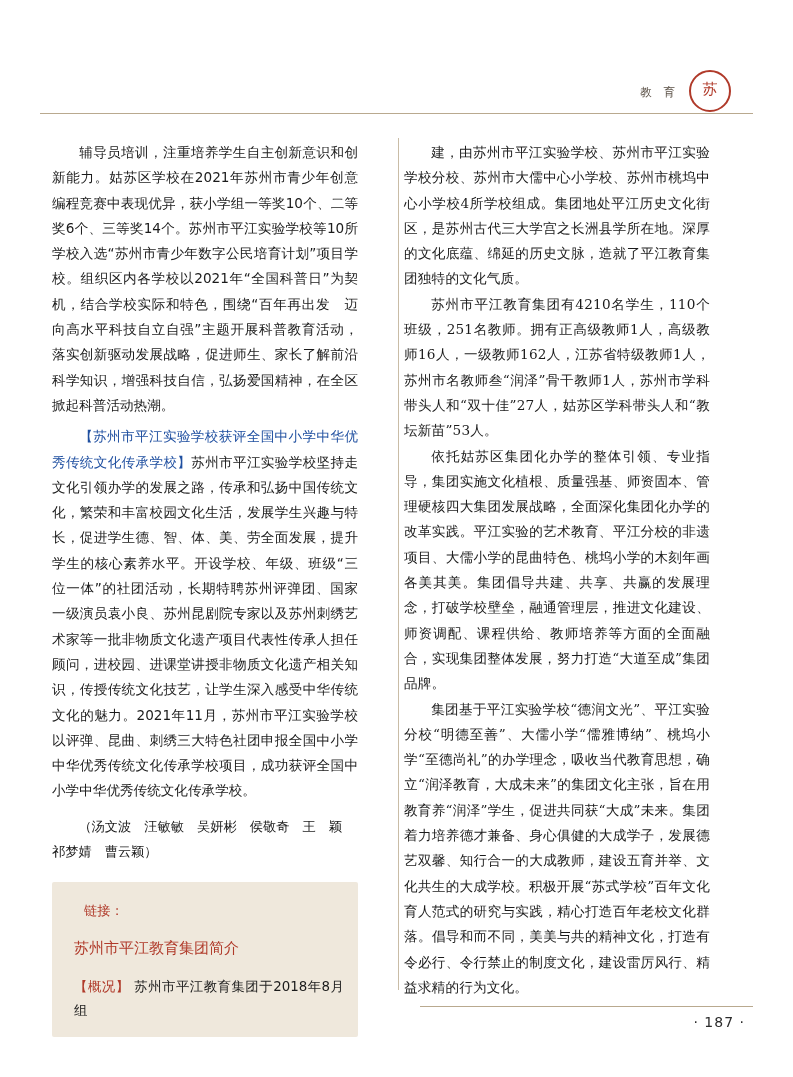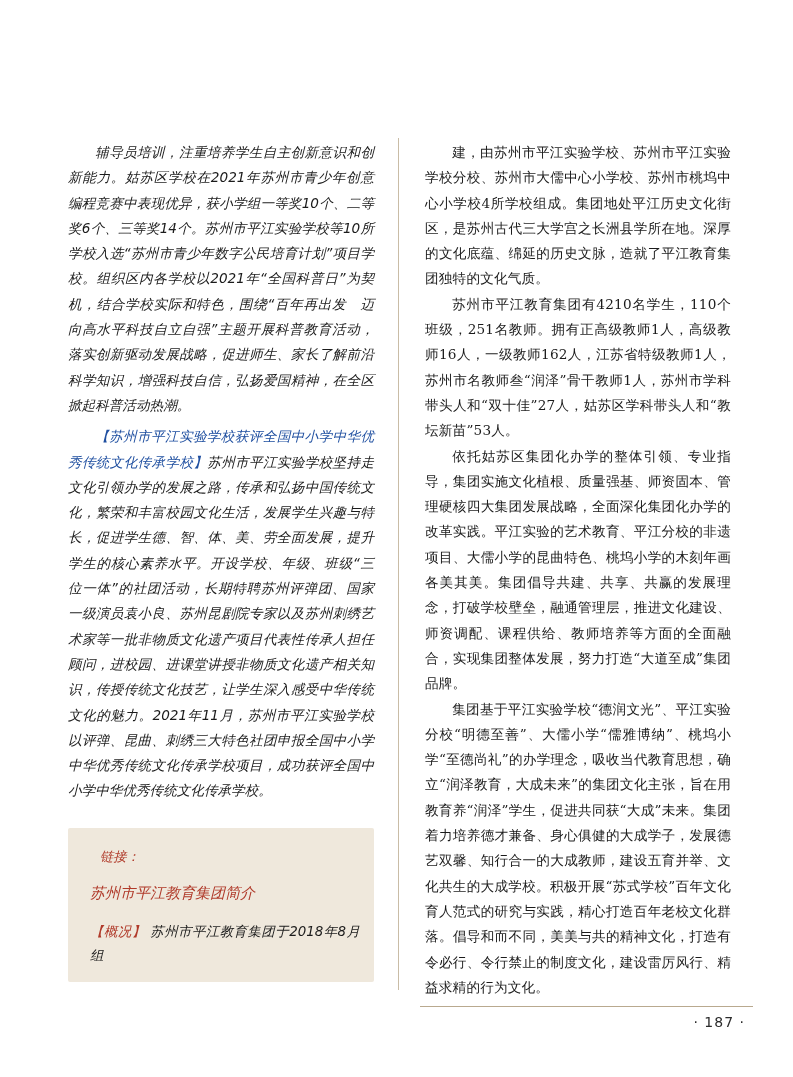--- a/index.html
+++ b/index.html
@@ -65,25 +65,24 @@
     position: absolute;
     top: 140px;
     width: 306px;
     font-size: 13.6px;
     line-height: 25.3px;
     color: #1b1b1b;
     text-align: justify;
     text-justify: inter-ideograph;
   }
   .col-left {
-    left: 68px;
-    font-style: italic;
+    left: 52px;
   }
   .col-right {
-    left: 425px;
+    left: 404px;
   }
   .divider {
     position: absolute;
     top: 138px;
     left: 398px;
     width: 1px;
     height: 852px;
     background: #c9bca6;
   }
 
@@ -162,30 +161,36 @@
     font-size: 14px;
     color: #2b2b2b;
     letter-spacing: 1px;
   }
 </style>
 </head>
 <body>
 
 <div class="page">
 
+  <div class="header">
+    <div class="header-label">教 育</div>
+    <div class="header-seal">苏</div>
+    <div class="header-rule"></div>
+  </div>
 
   <div class="divider"></div>
 
   <div class="col col-left">
     <p>辅导员培训，注重培养学生自主创新意识和创新能力。姑苏区学校在2021年苏州市青少年创意编程竞赛中表现优异，获小学组一等奖10个、二等奖6个、三等奖14个。苏州市平江实验学校等10所学校入选“苏州市青少年数字公民培育计划”项目学校。组织区内各学校以2021年“全国科普日”为契机，结合学校实际和特色，围绕“百年再出发　迈向高水平科技自立自强”主题开展科普教育活动，落实创新驱动发展战略，促进师生、家长了解前沿科学知识，增强科技自信，弘扬爱国精神，在全区掀起科普活动热潮。</p>
     <div class="gap"></div>
     <p>
       <span class="runin-title">【苏州市平江实验学校获评全国中小学中华优秀传统文化传承学校】</span><span>苏州市平江实验学校坚持走文化引领办学的发展之路，传承和弘扬中国传统文化，繁荣和丰富校园文化生活，发展学生兴趣与特长，促进学生德、智、体、美、劳全面发展，提升学生的核心素养水平。开设学校、年级、班级“三位一体”的社团活动，长期特聘苏州评弹团、国家一级演员袁小良、苏州昆剧院专家以及苏州刺绣艺术家等一批非物质文化遗产项目代表性传承人担任顾问，进校园、进课堂讲授非物质文化遗产相关知识，传授传统文化技艺，让学生深入感受中华传统文化的魅力。2021年11月，苏州市平江实验学校以评弹、昆曲、刺绣三大特色社团申报全国中小学中华优秀传统文化传承学校项目，成功获评全国中小学中华优秀传统文化传承学校。</span>
     </p>
     <div class="gap"></div>
+    <p class="byline">（汤文波　汪敏敏　吴妍彬　侯敬奇　王　颖　祁梦婧　曹云颖）</p>
 
     <div class="linkbox">
       <p class="linkbox-label">链接：</p>
       <p class="linkbox-title">苏州市平江教育集团简介</p>
       <p class="linkbox-body">
         <span class="tag">【概况】</span>&nbsp;<span>苏州市平江教育集团于2018年8月组</span>
       </p>
     </div>
   </div>
 

